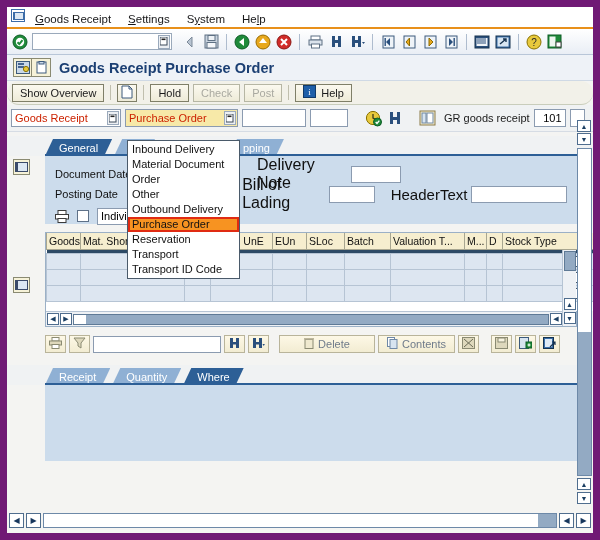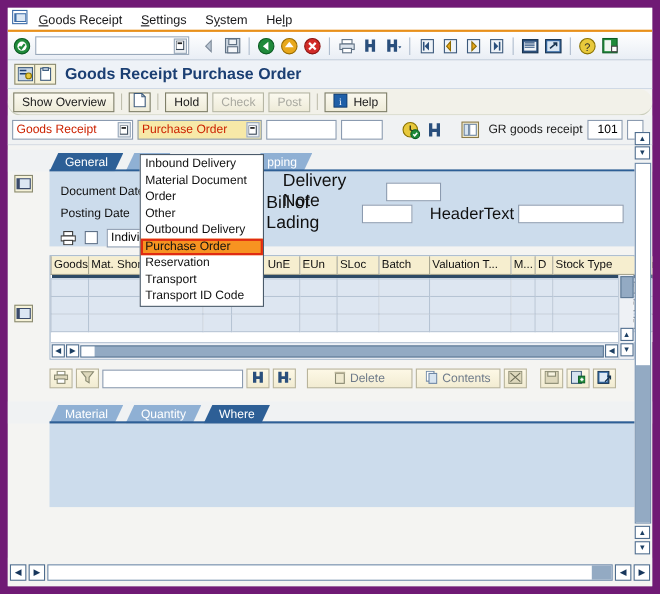--- a/index.html
+++ b/index.html
@@ -874,21 +874,21 @@
             <rect x="2" y="2" width="7" height="8" fill="#dfeaf5"></rect>
             <path d="M7 10 L12 5 M9 5 h3 v3" stroke="#16324f" stroke-width="1.2" fill="none"></path>
           </svg>
       </span>
     </div>
   </div>
 
   <div class="btm">
 
     <div class="tabstrip">
-      <div class="tab">Material</div>
+      <div class="tab">Receipt</div>
       <div class="tab">Quantity</div>
       <div class="tab active">Where</div>
       <div class="tabline"></div>
     </div>
     <div class="btm-panel"></div>
   </div>
 
   <div class="ddlist">
     <div class="ddopt">Inbound Delivery</div>
     <div class="ddopt">Material Document</div>

